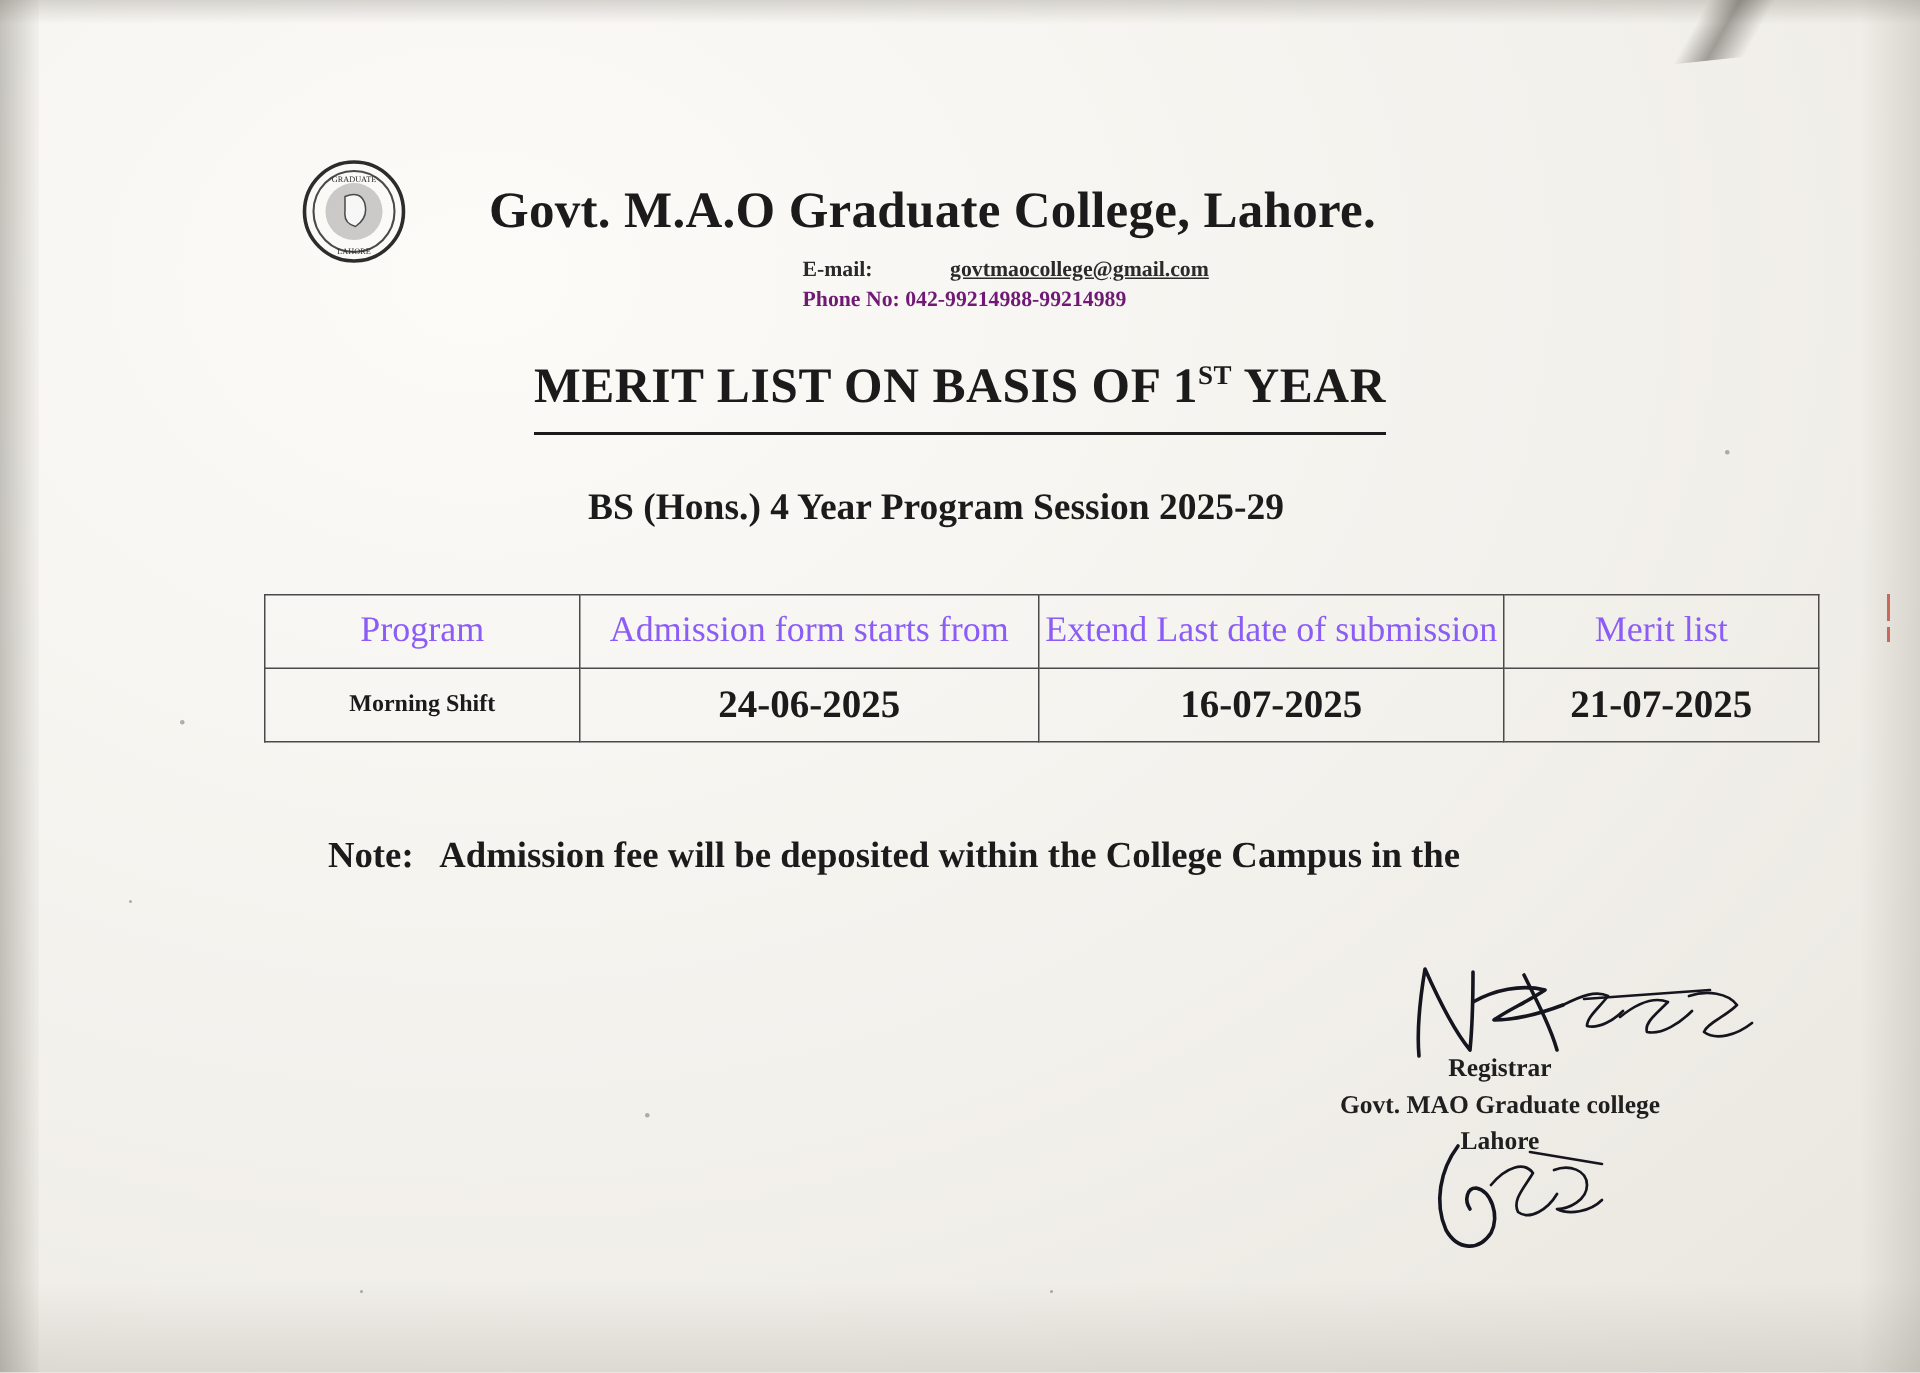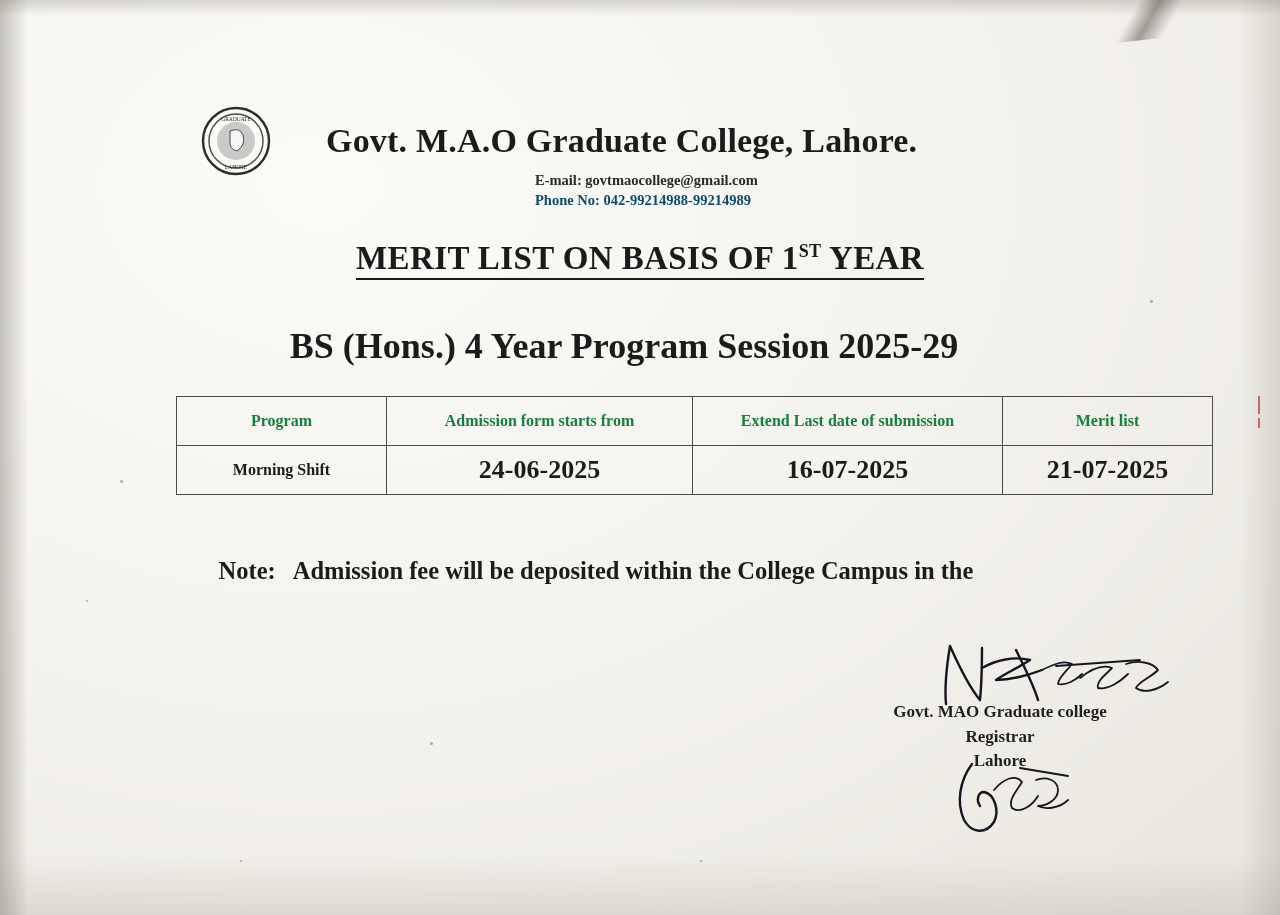--- a/index.html
+++ b/index.html
@@ -88,56 +88,58 @@
   }
   .email-line {
     position: absolute;
     left: 335px; top: 72px;
     font-size: 14.5px;
     font-weight: bold;
     color: #2a2a2a;
     white-space: nowrap;
   }
   .email-line .underlined {
+    text-decoration: underline;
+    margin-left: 48px;
   }
   .phone-line {
     position: absolute;
     left: 335px; top: 92px;
     font-size: 14.5px;
     font-weight: bold;
-    color: #0c4a6e;
+    color: #701a75;
     white-space: nowrap;
   }
 
   
   .merit-heading {
     position: absolute;
     left: 0; top: 240px;
     width: 1280px;
     text-align: center;
     font-size: 33px;
     font-weight: bold;
     letter-spacing: 0.4px;
   }
   .merit-heading .inner {
     display: inline-block;
     border-bottom: 2.5px solid #1b1b1b;
-    padding-bottom: 1px;
+    padding-bottom: 11px;
   }
   .merit-heading sup {
     font-size: 18px;
     vertical-align: super;
   }
 
   .program-line {
     position: absolute;
     left: 0; top: 325px;
     width: 1248px;
     text-align: center;
-    font-size: 36px;
+    font-size: 25px;
     font-weight: bold;
   }
 
   
   .table-wrap {
     position: absolute;
     left: 176px; top: 396px;
     width: 1036px;
   }
   table.merit-table {
@@ -150,25 +152,25 @@
     text-align: center;
     vertical-align: middle;
     padding: 0;
   }
   .col-program   { width: 210px; }
   .col-start     { width: 306px; }
   .col-extend    { width: 310px; }
   .col-merit     { width: 210px; }
 
   .th {
-    font-size: 16px;
-    font-weight: bold;
+    font-size: 24px;
+    font-weight: normal;
     height: 48px;
     line-height: 1.15;
-    color: #15803d;
+    color: #8b5cf6;
   }
   .td-label {
     font-size: 16px;
     font-weight: bold;
     height: 48px;
   }
   .td-date {
     font-size: 26px;
     font-weight: bold;
     height: 48px;
@@ -319,22 +321,22 @@
     <path class="sig-stroke" d="M16 74 C 14 52, 18 28, 20 16 C 28 34, 40 58, 50 70 C 52 50, 52 30, 52 18"></path>
     <path class="sig-stroke" d="M52 38 C 66 30, 84 26, 100 30 C 88 38, 74 44, 66 50 C 80 50, 96 46, 112 40"></path>
     <path class="sig-stroke" d="M86 20 C 96 40, 104 56, 108 70"></path>
     <path class="sig-stroke-thin" d="M112 40 C 124 34, 134 30, 142 34 C 136 42, 128 48, 128 54 C 136 56, 146 50, 152 44"></path>
     <path class="sig-stroke-thin" d="M150 48 C 160 40, 172 34, 182 38 C 174 46, 166 52, 168 58 C 178 60, 190 52, 198 44"></path>
     <path class="sig-stroke-thin" d="M196 34 C 208 30, 222 32, 228 40 C 220 48, 208 52, 206 58 C 214 64, 228 60, 238 52"></path>
     <path class="sig-stroke-thin" d="M126 36 L 210 30"></path>
   </svg>
 
   <div class="sign-block">
+    <div>Registrar</div>
     <div>Govt. MAO Graduate college</div>
-    <div>Registrar</div>
     <div>Lahore</div>
   </div>
 
   <svg class="signature-svg2" viewBox="0 0 140 100">
     <path class="sig-stroke" d="M22 14 C 10 30, 6 52, 14 70 C 22 84, 36 84, 44 72 C 50 60, 44 44, 34 42 C 28 42, 26 50, 30 56"></path>
     <path class="sig-stroke-thin" d="M44 40 C 54 28, 66 24, 72 32 C 66 42, 58 50, 62 58 C 70 64, 82 56, 88 46"></path>
     <path class="sig-stroke-thin" d="M86 30 C 96 26, 108 30, 108 40 C 108 50, 96 56, 88 56 C 96 60, 110 58, 118 50"></path>
     <path class="sig-stroke-thin" d="M70 18 L 118 26"></path>
   </svg>
 

